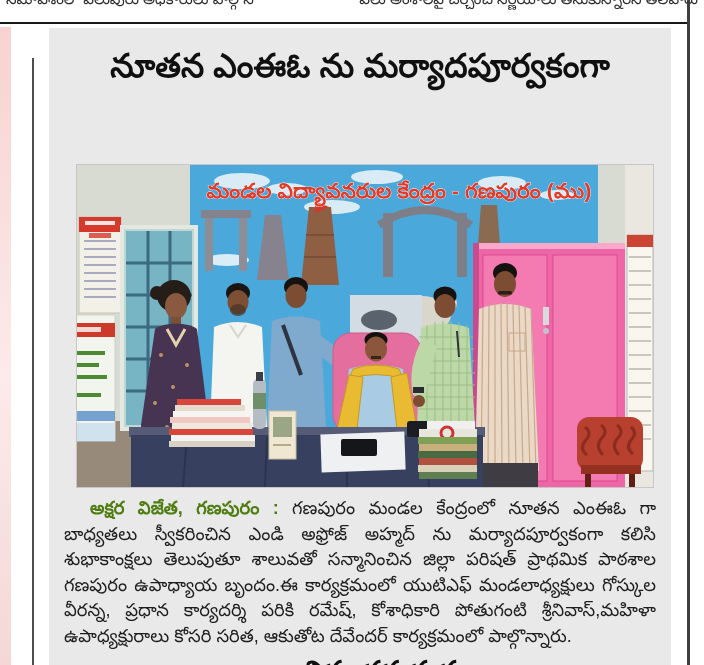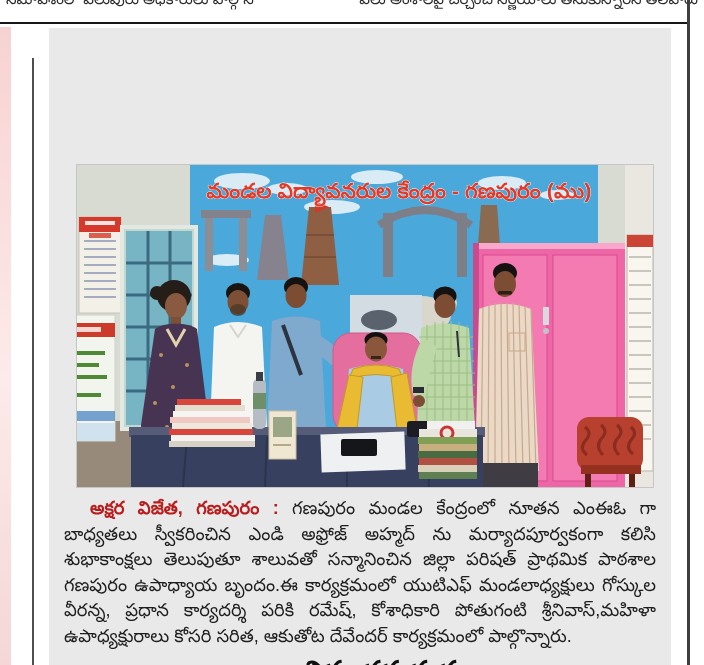--- a/index.html
+++ b/index.html
@@ -19,21 +19,21 @@
   .vline-right{position:absolute;top:0;left:687px;width:3px;height:665px;background:#3e3e3e;}
 
   .article{position:absolute;top:28px;left:49px;width:622px;height:637px;background:#e9e9e9;}
   .headline{margin:0;padding:13px 8px 0;text-align:center;
     font-size:33px;font-weight:bold;color:#101010;line-height:50px;}
   .photo{position:absolute;top:137px;left:28px;width:576px;height:322px;
     outline:1px solid #c6c6c6;background:#d946ef;}
   .photo svg{display:block;width:576px;height:322px;}
   .body-text{position:absolute;top:468px;left:0;width:622px;padding:0 15px;box-sizing:border-box;
     font-size:18px;line-height:25.5px;text-align:justify;color:#1e1e1e;text-indent:26px;margin:0;}
-  .dateline{color:#b91c1c;font-weight:bold;}
+  .dateline{color:#4d7c0f;font-weight:bold;}
   .bottom-clip{position:absolute;bottom:0;left:228px;width:190px;height:9px;overflow:hidden;
     font-size:30px;font-weight:bold;color:#101010;line-height:34px;white-space:nowrap;}
   .bottom-clip .t{display:block;margin-top:-1px;}
 </style>
 </head>
 <body>
 
 <div class="top-clip">
   <div class="row">
     <span>సమావేశంలో పలువురు అధికారులు పాల్గొని</span>
@@ -42,20 +42,21 @@
 </div>
 
 <div class="top-rule"></div>
 <div class="pink-strip"></div>
 <div class="vline-left"></div>
 <div class="vline-right"></div>
 
 <div class="article">
 
   <h1 class="headline">
+    <div>నూతన ఎంఈఓ ను మర్యాదపూర్వకంగా</div>
   </h1>
 
   <div class="photo">
     <svg viewBox="0 0 576 322" xmlns="http://www.w3.org/2000/svg">
 
       <rect x="0" y="0" width="576" height="322" fill="#d7dbd2"></rect>
       <rect x="0" y="256" width="130" height="66" fill="#988a7a"></rect>
 
       <g>
         <rect x="113" y="0" width="408" height="266" fill="#4aa9da"></rect>

